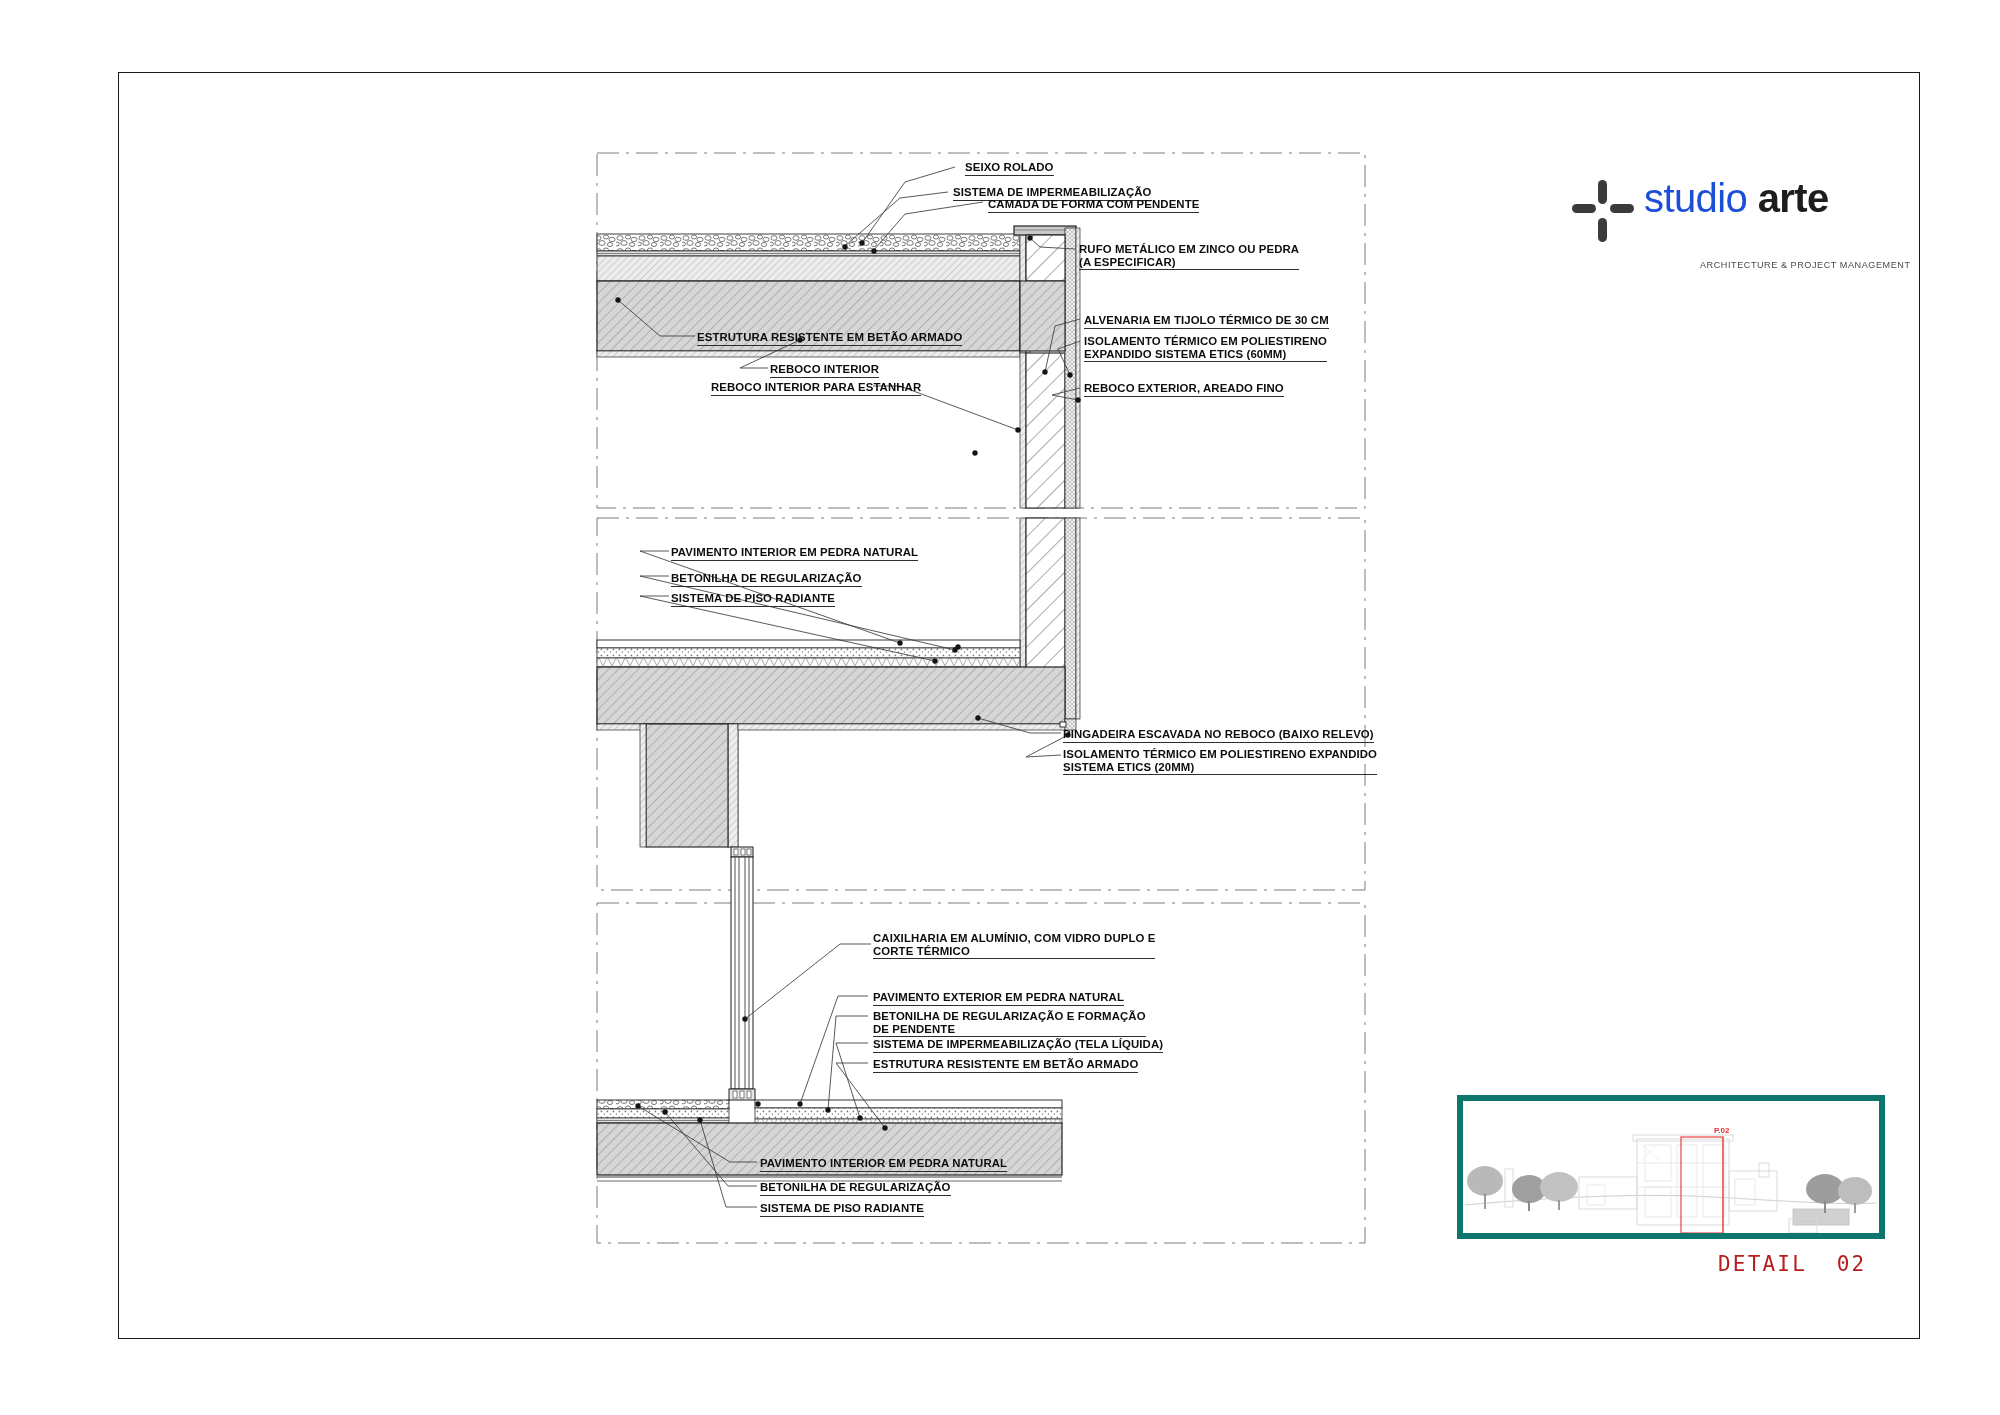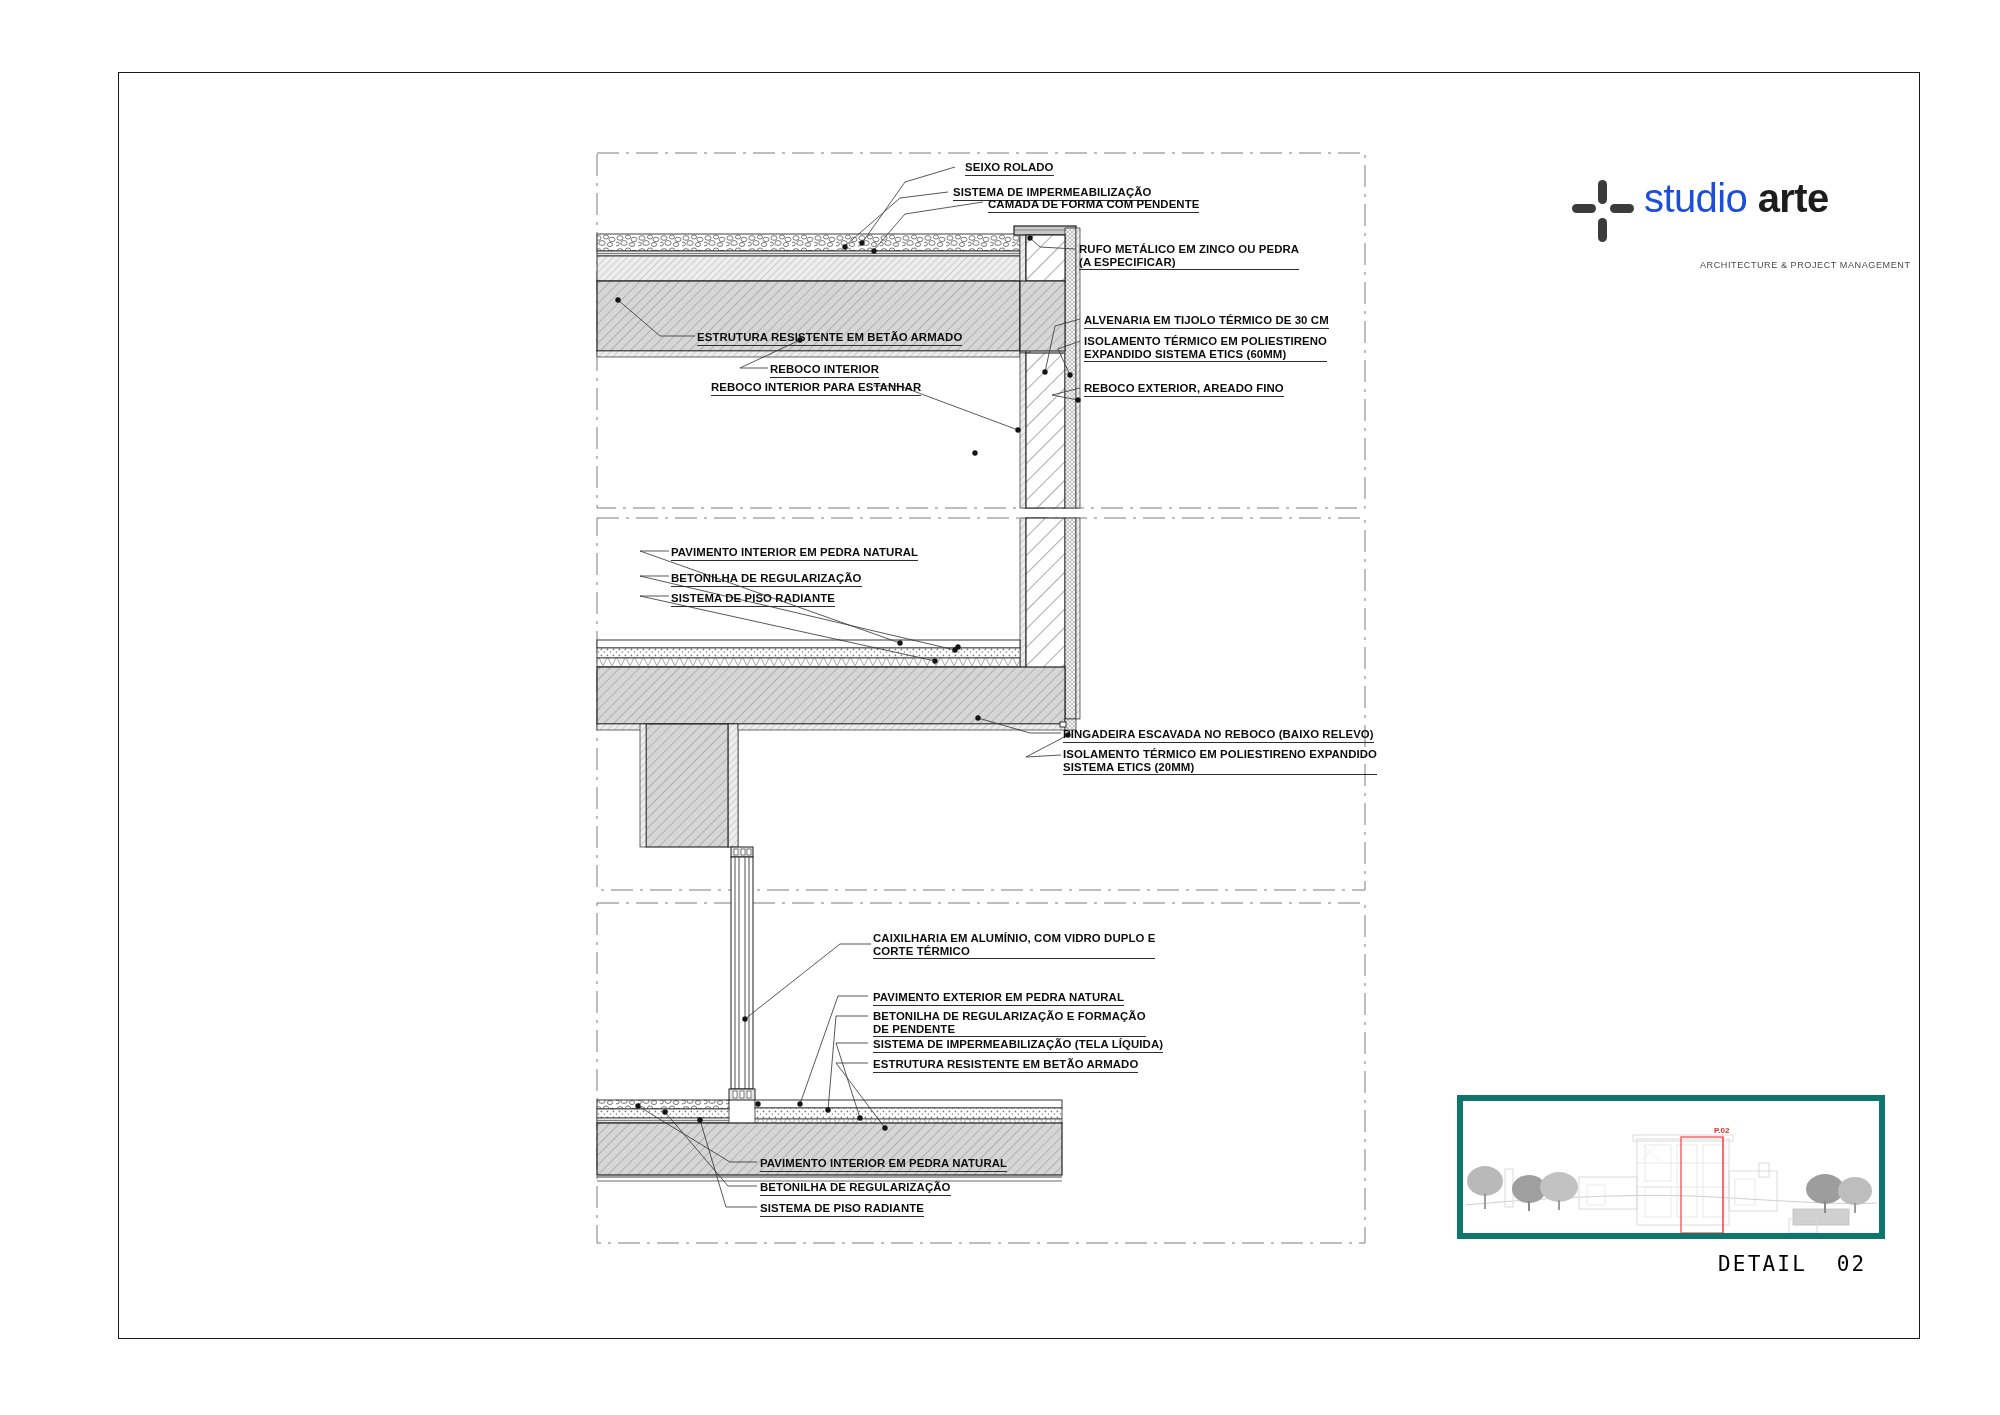--- a/index.html
+++ b/index.html
@@ -33,21 +33,21 @@
        letter-spacing:.55px;color:#4a4a4a;font-weight:400;white-space:nowrap;margin-top:36px;}
 
   
   #keyplan{position:absolute;left:1457px;top:1095px;width:416px;height:132px;
            border:6px solid #0f766e;background:#fff;overflow:hidden;}
   #keyplan svg{display:block;}
 
   
   #detail-title{position:absolute;left:1718px;top:1252px;
      font-family:"DejaVu Sans Mono","Liberation Mono",monospace;
-     font-size:21px;letter-spacing:2.2px;color:#000000;white-space:pre;}
+     font-size:21px;letter-spacing:2.2px;color:#b91c1c;white-space:pre;}
 </style>
 </head>
 <body>
 
 <div id="sheet"></div>
 
 <svg id="drawing" viewBox="0 0 2000 1415" width="2000" height="1415">
   <defs>
 
     <pattern id="pConcrete" patternUnits="userSpaceOnUse" width="7" height="7" patternTransform="rotate(45)">

